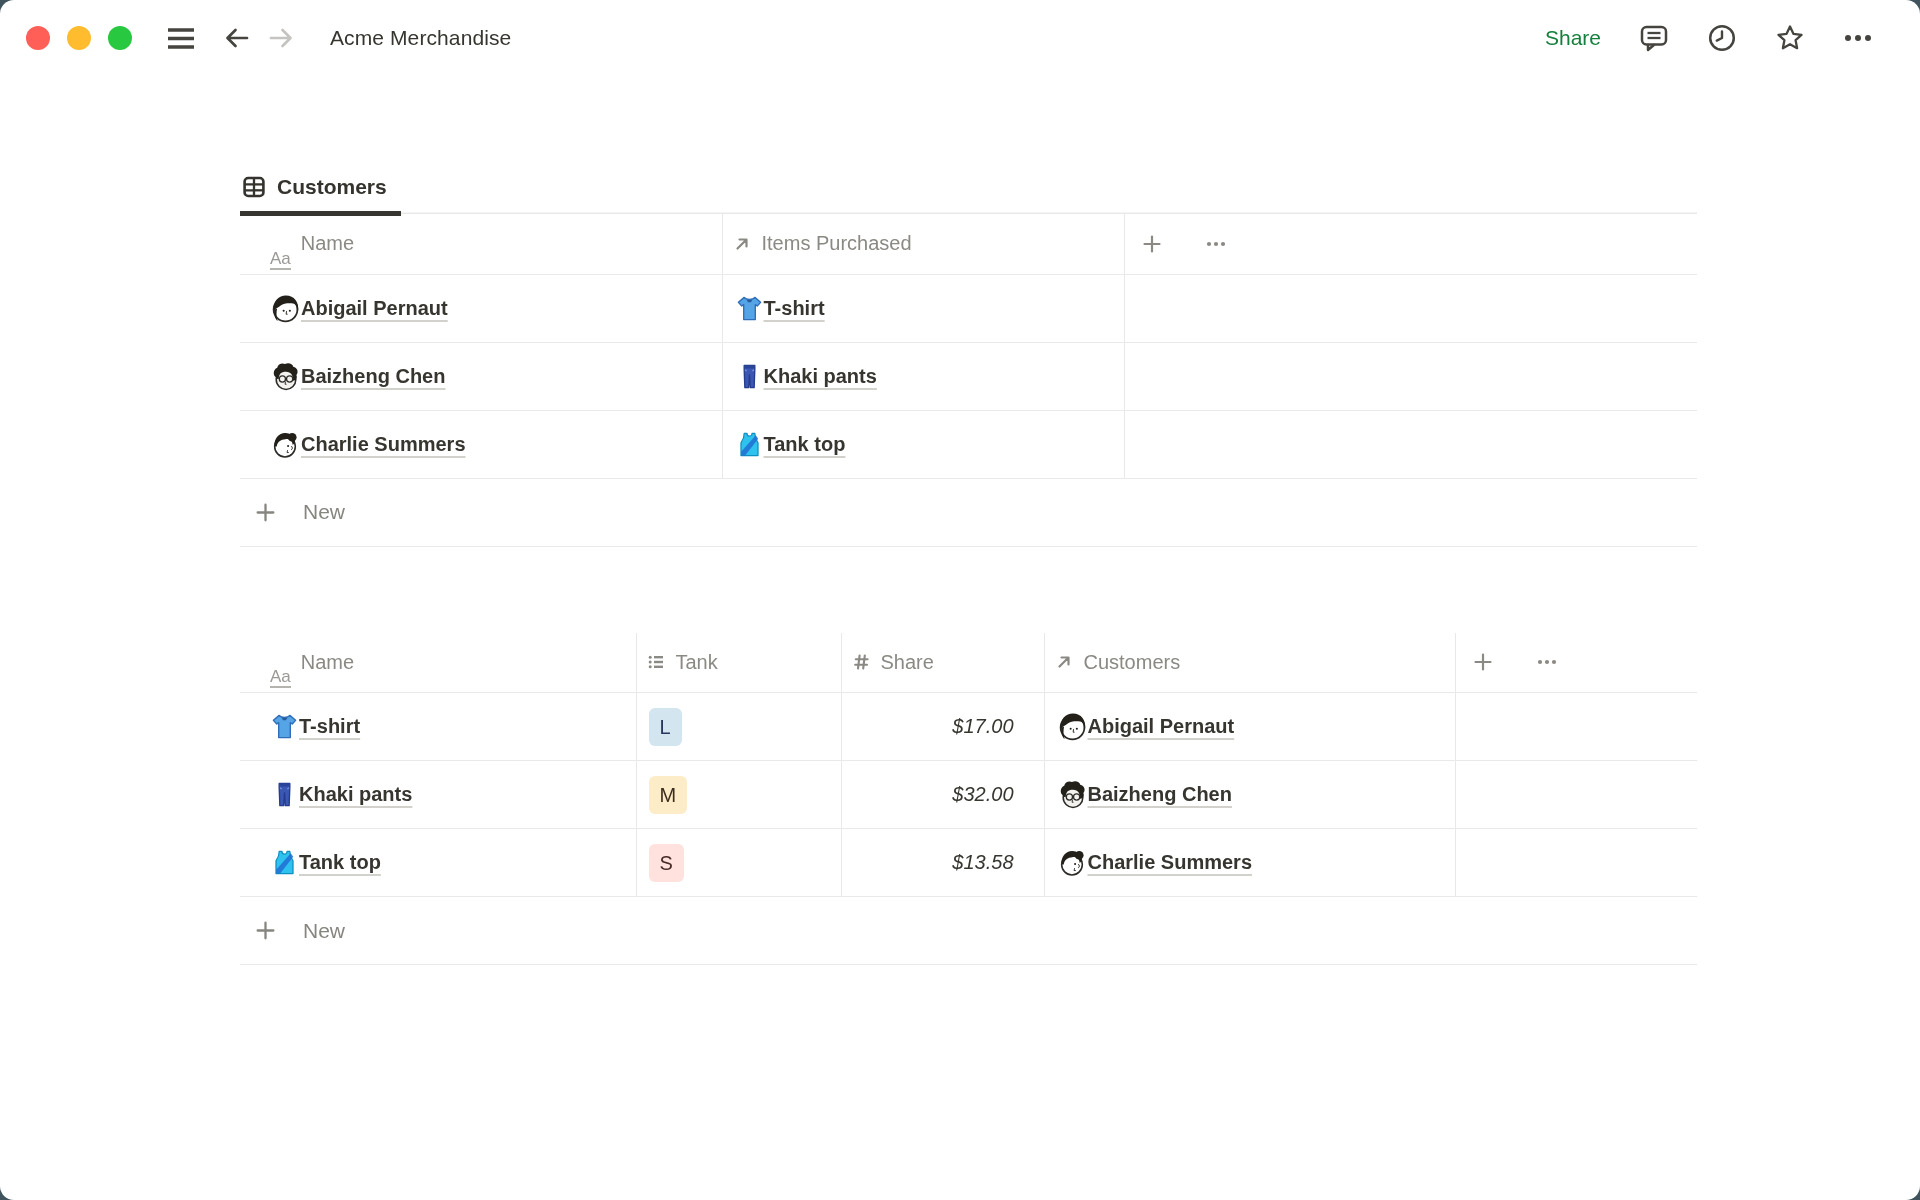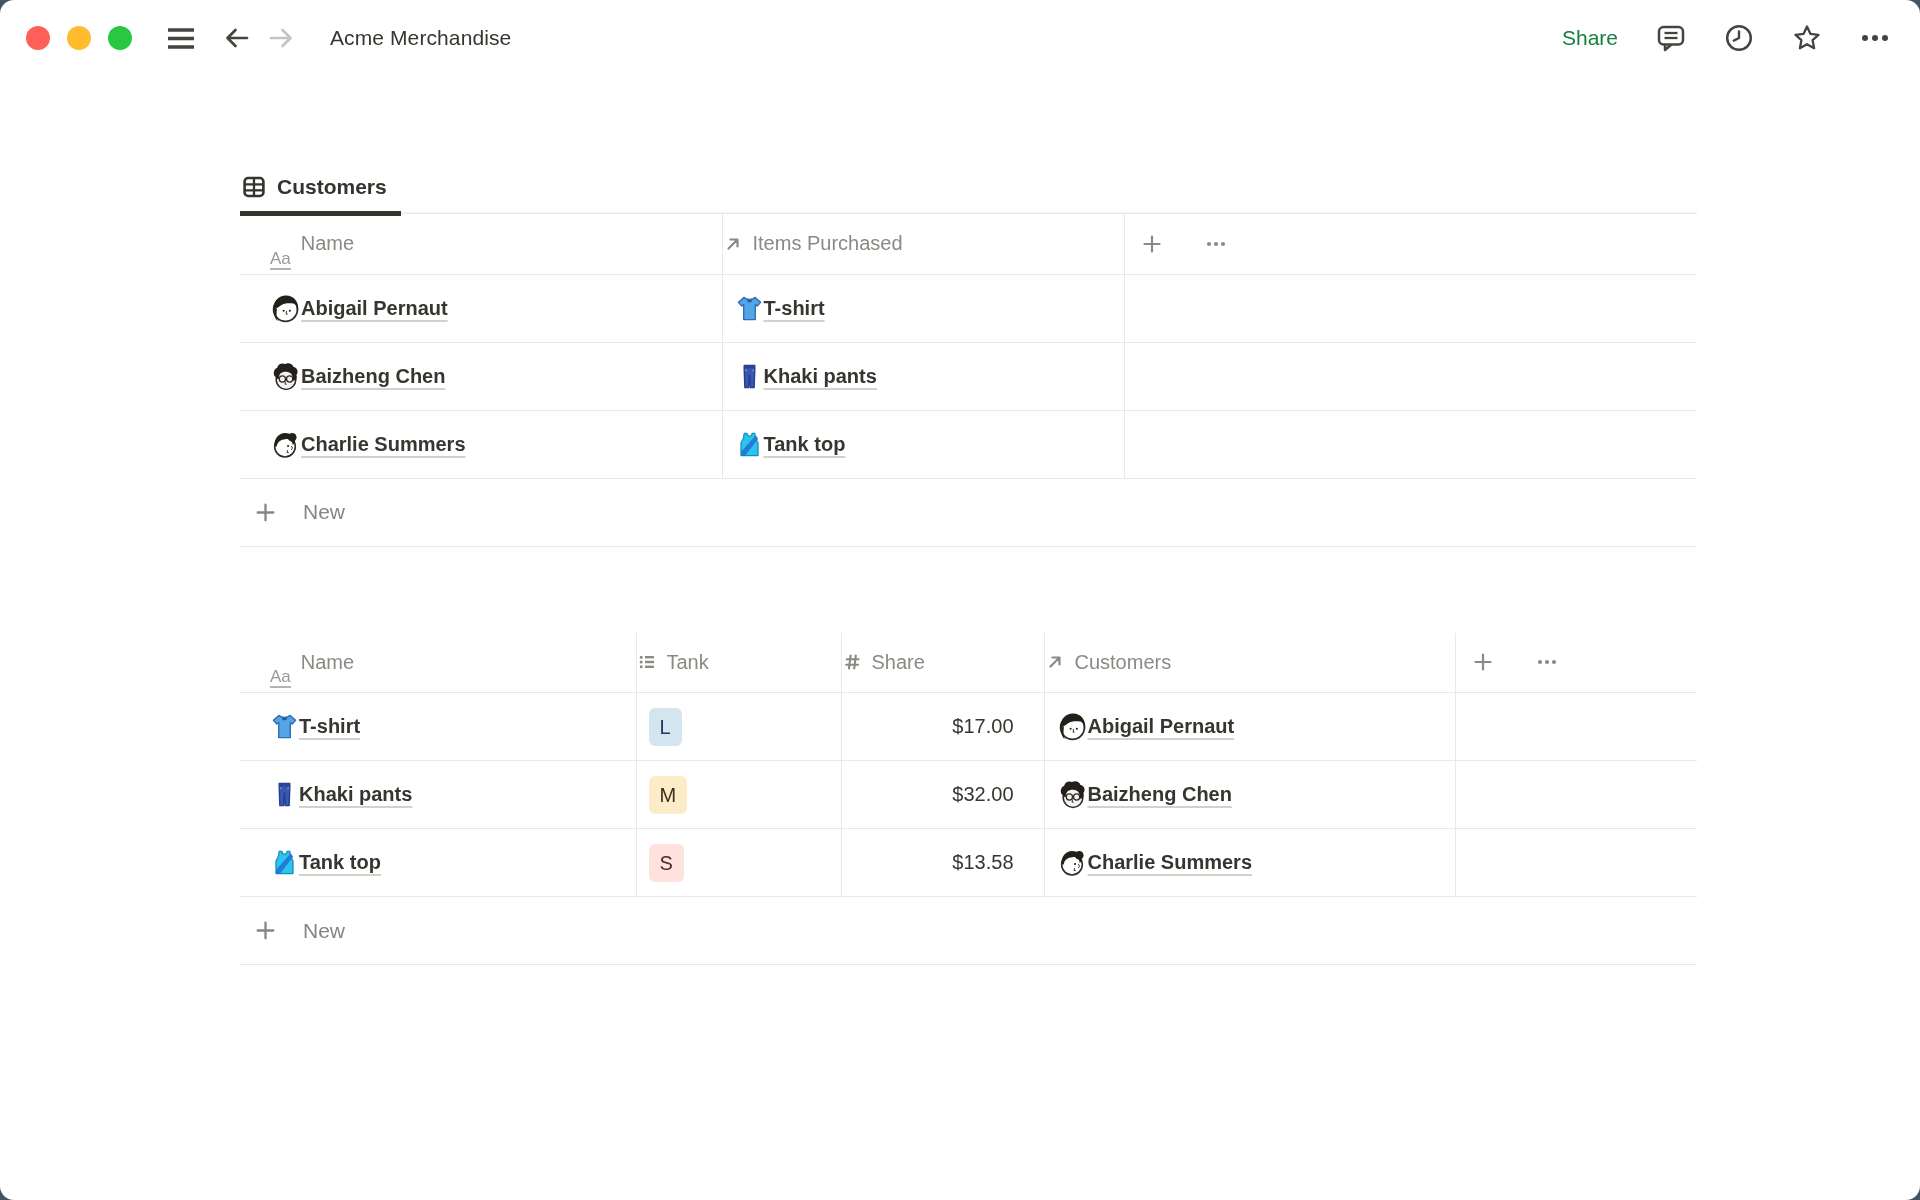--- a/index.html
+++ b/index.html
@@ -13,21 +13,21 @@
   .window {
     position: absolute; inset: 0;
     background: #ffffff;
     border-radius: 14px;
     overflow: hidden;
   }
   
   .titlebar {
     height: 76px;
     display: flex; align-items: center;
-    padding: 0 30px 0 26px;
+    padding: 0 47px 0 26px;
   }
   .traffic { display: flex; gap: 17px; align-items: center; }
   .light { width: 24px; height: 24px; border-radius: 50%; }
   .light.red    { background: #ff5f57; }
   .light.yellow { background: #febc2e; }
   .light.green  { background: #28c840; }
   .tb-btn {
     display: flex; align-items: center; justify-content: center;
     background: none; border: none; cursor: pointer; padding: 0;
     color: #46443f;
@@ -71,41 +71,41 @@
     border-right: 1.5px solid #e9e9e7;
     vertical-align: middle;
     text-align: left;
     font-weight: normal;
   }
   .db th.last, .db td.last { border-right: none; }
   .db th { height: 60px; }
   .db td { height: 68px; }
   .col-head {
     display: flex; align-items: center; gap: 10px;
-    padding-left: 0;
+    padding-left: 9px;
     color: #8b8983; font-size: 20px;
     cursor: pointer;
   }
   .first-col .col-head, td.first-col .cell { padding-left: 30px; }
   .aa-icon {
     font-size: 17px; font-weight: 500; color: #9b9995;
     border-bottom: 2px solid #b5b3ae; line-height: 1.05; padding-bottom: 0; margin-top: 32px;
   }
   .cell { display: flex; align-items: center; gap: 0; padding-left: 12px; }
   .entity {
     font-size: 20px; font-weight: 600; color: #37352f;
     text-decoration: underline;
     text-decoration-color: #d3d1cb;
     text-decoration-thickness: 2px;
     text-underline-offset: 5px;
     cursor: pointer;
   }
   .num-cell {
     display: block; text-align: right; padding-right: 30px;
-    font-size: 20px; color: #37352f; cursor: text;
+    font-size: 20px; color: #37352f; cursor: text; font-style: italic;
   }
   .badge {
     display: inline-block;
     font-size: 20px; line-height: 1;
     padding: 9px 11px; border-radius: 6px;
     cursor: pointer;
   }
   .badge[data-color="blue"]   { background: #d3e5ef; color: #28375a; }
   .badge[data-color="yellow"] { background: #fdecc8; color: #3c2e1e; }
   .badge[data-color="pink"]   { background: #ffe2dd; color: #492c28; }

